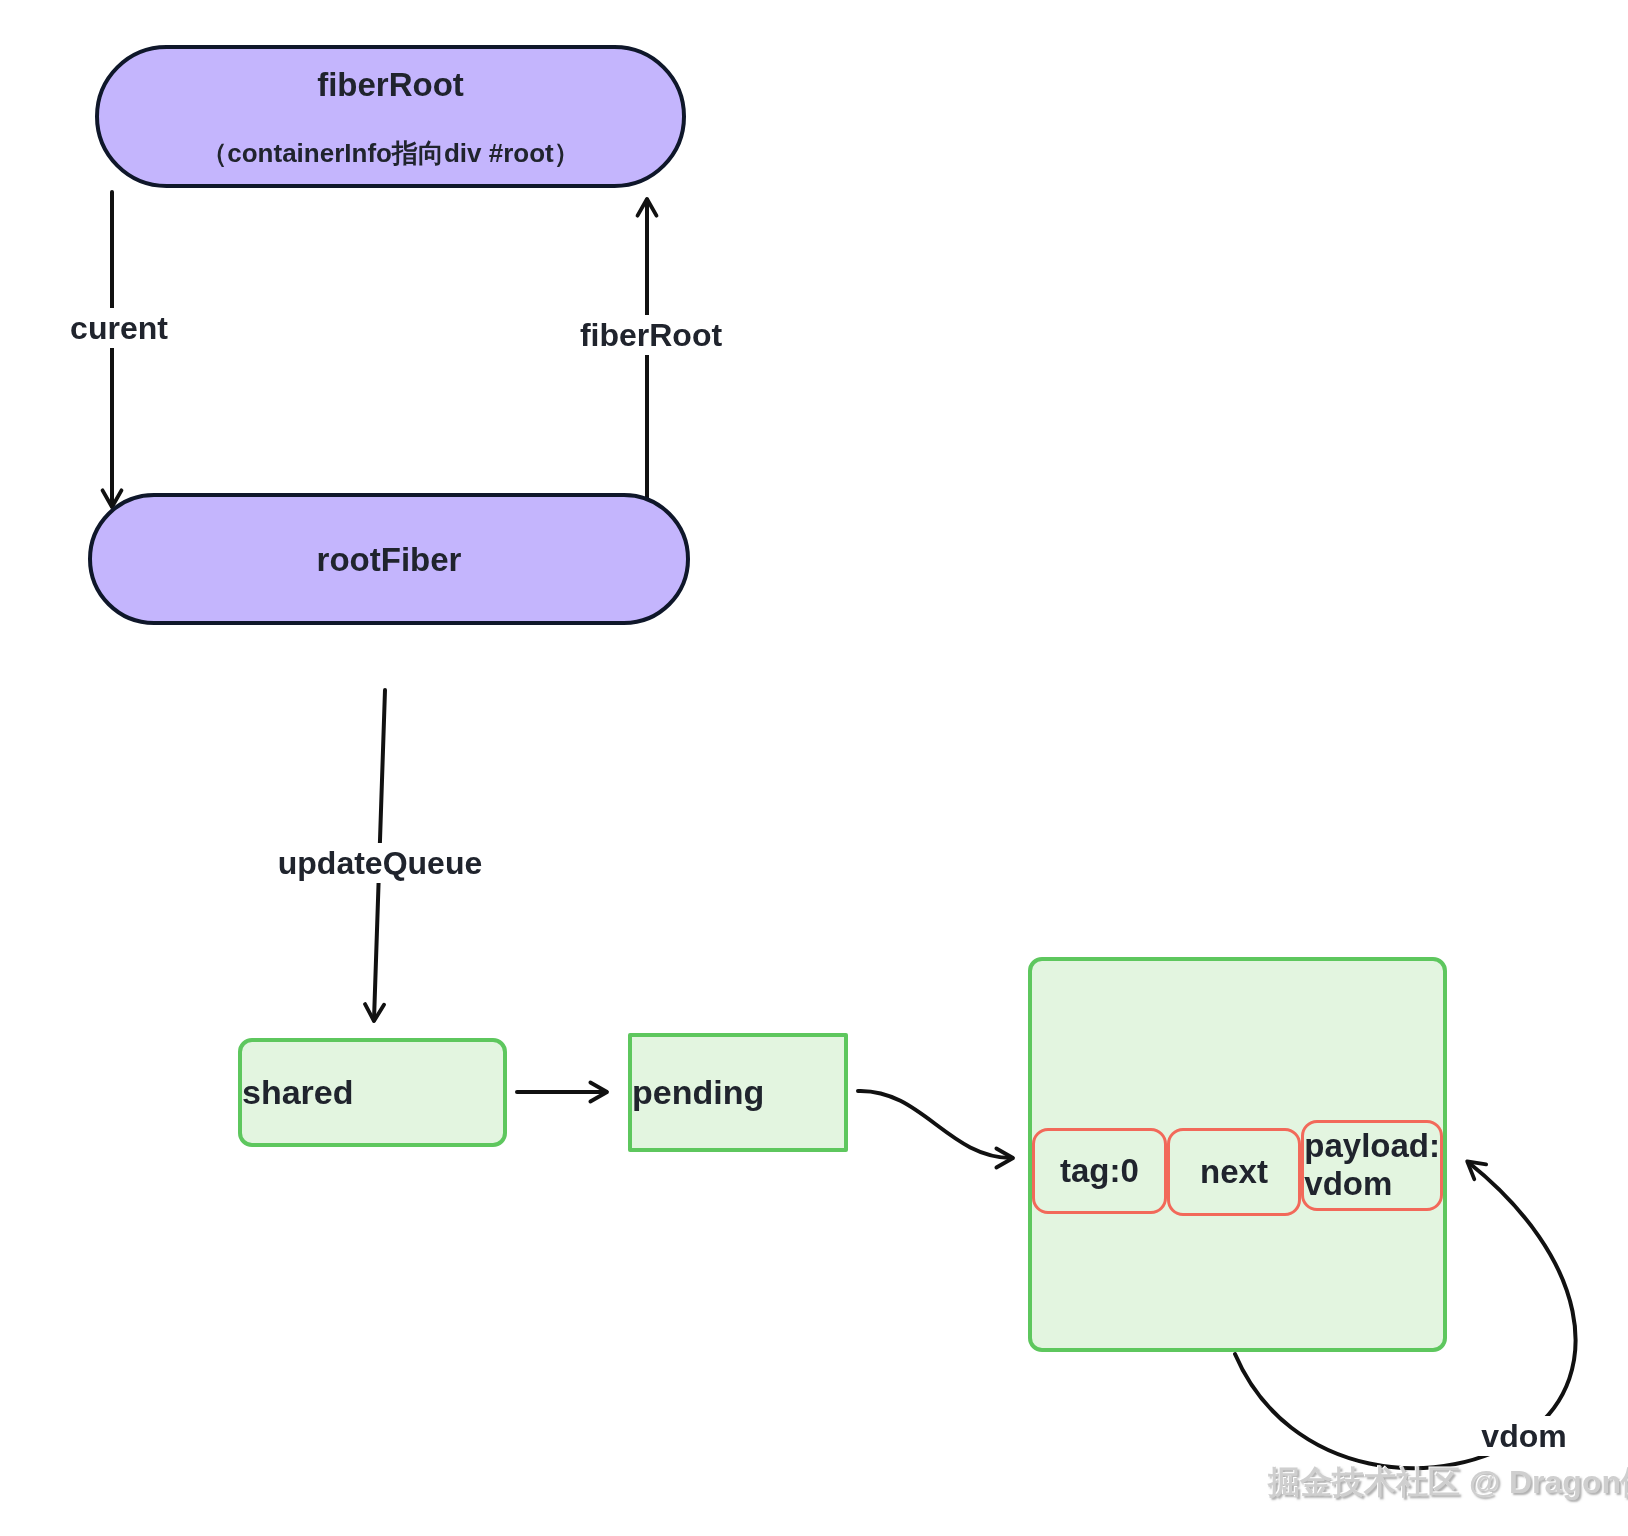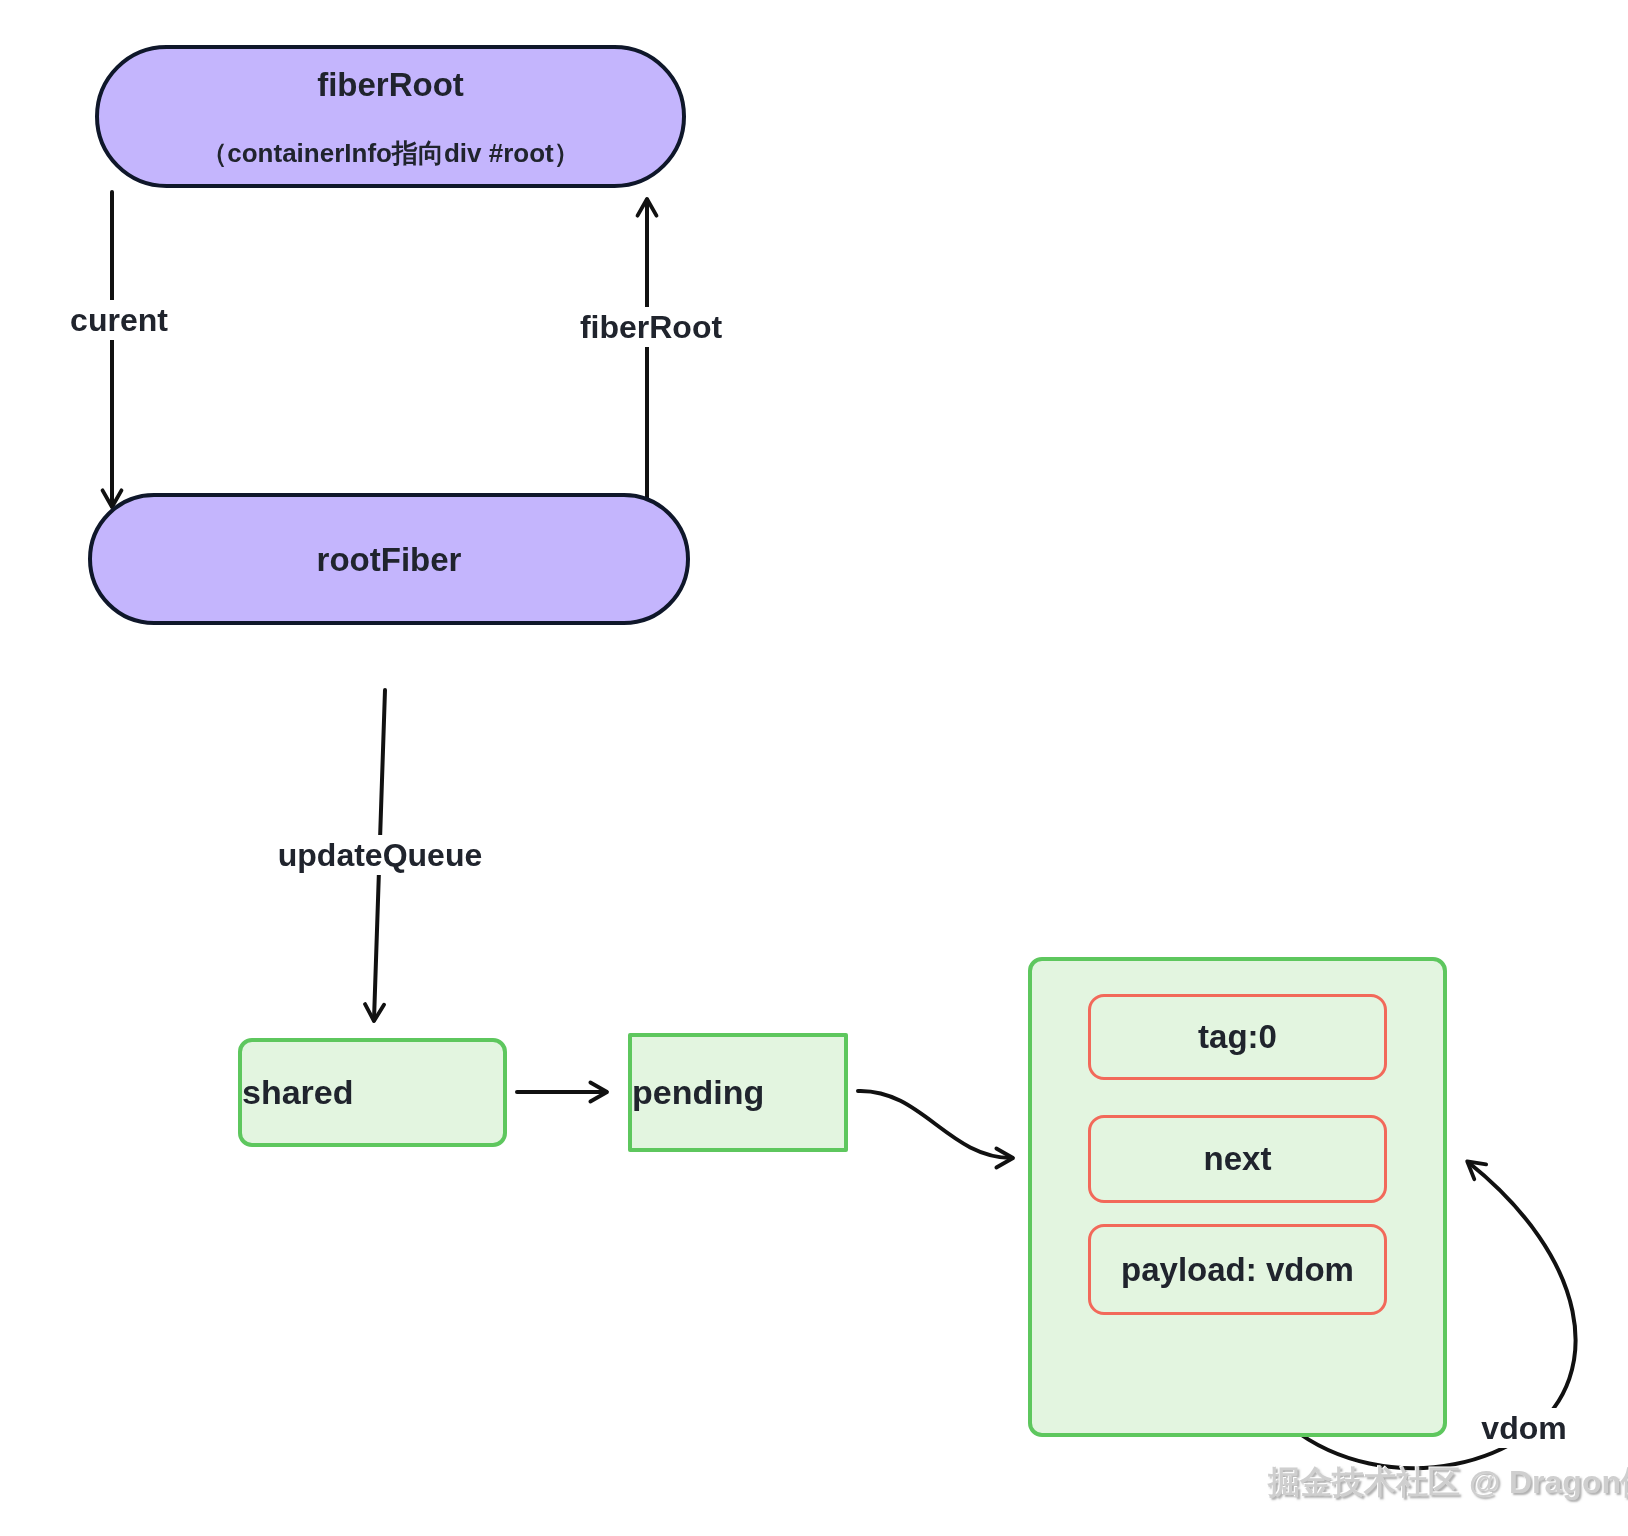--- a/index.html
+++ b/index.html
@@ -27,39 +27,39 @@
     background:#E3F5E0;border:4px solid #5EC75E;border-radius:14px;
     display:flex;align-items:center;justify-content:flex-start;
     font-size:34px;font-weight:bold;
   }
   #shared-box{left:238px;top:1038px;width:269px;height:109px;}
   #pending-box{left:628px;top:1033px;width:220px;height:119px;border-radius:2px;}
 
   
   #update-box{
     position:absolute;box-sizing:border-box;
-    left:1028px;top:957px;width:419px;height:480px;
+    left:1028px;top:957px;width:419px;height:395px;
     background:#E3F5E0;border:4px solid #5EC75E;border-radius:14px;
-    display:flex;flex-direction:column;align-items:center;
+    display:flex;flex-direction:row;align-items:center;
   }
   .field{
     box-sizing:border-box;width:299px;
     border:3.5px solid #F2695A;border-radius:16px;background:transparent;
     display:flex;align-items:center;justify-content:center;
     font-size:33px;font-weight:bold;
   }
   #field-tag{height:86px;margin-top:33px;}
   #field-lane{height:88px;margin-top:35px;}
   #field-payload{height:91px;margin-top:21px;}
 
   
   .edge-label{
     position:absolute;transform:translate(-50%,-50%);
     background:#ffffff;padding:4px 10px;
-    font-size:32px;font-weight:bold;white-space:nowrap;line-height:1;
+    font-size:32px;font-weight:bold;white-space:nowrap;line-height:1;margin-top:8px;
   }
   #label-curent{left:119px;top:320px;}
   #label-statenode{left:651px;top:327px;}
   #label-updatequeue{left:380px;top:855px;}
   #label-next{left:1524px;top:1428px;}
 
   
   .watermark{
     position:absolute;left:1268px;top:1463px;
     font-size:32px;font-weight:bold;white-space:nowrap;line-height:1.2;

